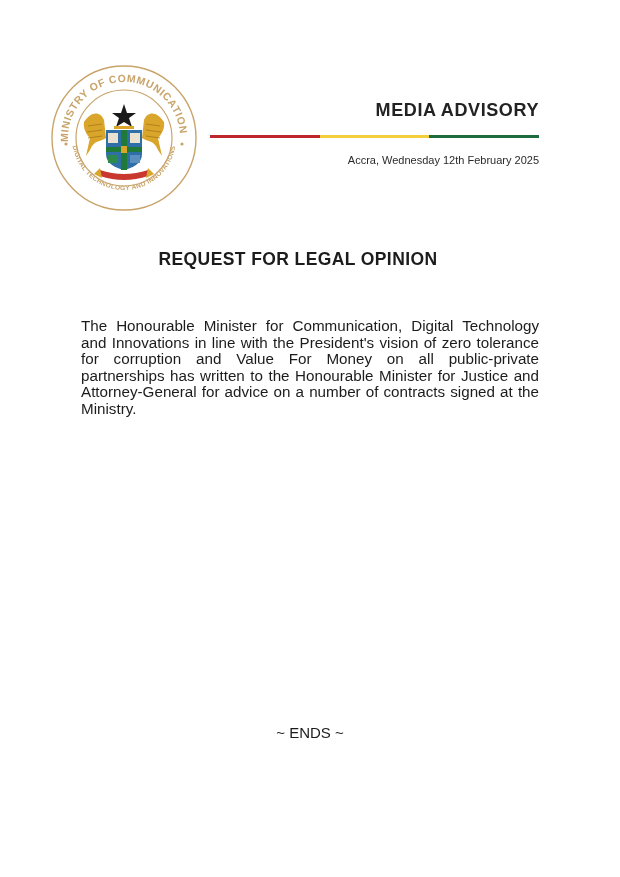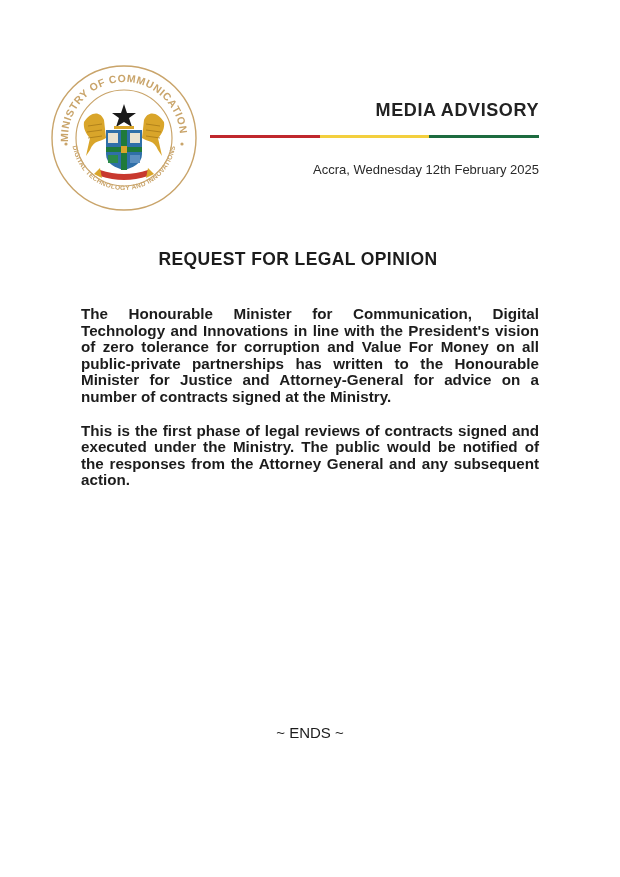--- a/index.html
+++ b/index.html
@@ -40,22 +40,22 @@
       top: 135px;
       width: 329px;
       height: 3px;
       display: flex;
     }
     .flag-rule span { flex: 1; height: 3px; display: block; }
 
     .dateline {
       position: absolute;
       right: 81px;
-      top: 162px;
-      font-size: 13px;
+      top: 154px;
+      font-size: 11px;
       color: #2a2a2a;
       margin-left: 17px;
     }
 
     .doc-title {
       position: absolute;
       left: 0;
       width: 596px;
       top: 249px;
       text-align: center;
@@ -65,26 +65,26 @@
       color: #1c1c1c;
     }
 
     .body-text {
       position: absolute;
       left: 81px;
       width: 458px;
       top: 306px;
     }
     .body-text p {
-      margin: 0 0 17px 0;
+      margin: 12px 0 17px 0;
       font-size: 15.2px;
       line-height: 16.6px;
       text-align: justify;
       color: #1c1c1c;
-      font-weight: 700;
+      font-weight: 400;
     }
     .ends {
       position: absolute;
       left: 0;
       width: 620px;
       top: 724px;
       text-align: center;
       font-size: 15px;
       color: #1c1c1c;
     }
@@ -139,16 +139,15 @@
   <span style="background:#f3cf3e"></span>
   <span style="background:#1d6b3f"></span>
 </div>
 
 <div class="dateline">Accra, Wednesday 12th February 2025</div>
 
 <div class="doc-title">REQUEST FOR LEGAL OPINION</div>
 
 <div class="body-text">
   <p>The Honourable Minister for Communication, Digital Technology and Innovations in line with the President's vision of zero tolerance for corruption and Value For Money on all public-private partnerships has written to the Honourable Minister for Justice and Attorney-General for advice on a number of contracts signed at the Ministry.</p>
-  <p>This is the first phase of legal reviews of contracts signed and executed under the Ministry. The public would be notified of the responses from the Attorney General and any subsequent action.</p>
 </div>
 
 <div class="ends">~ ENDS ~</div>
 
 </body></html>

